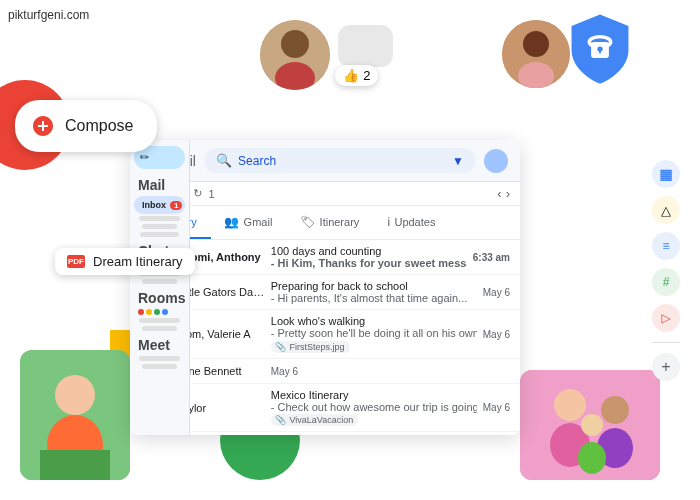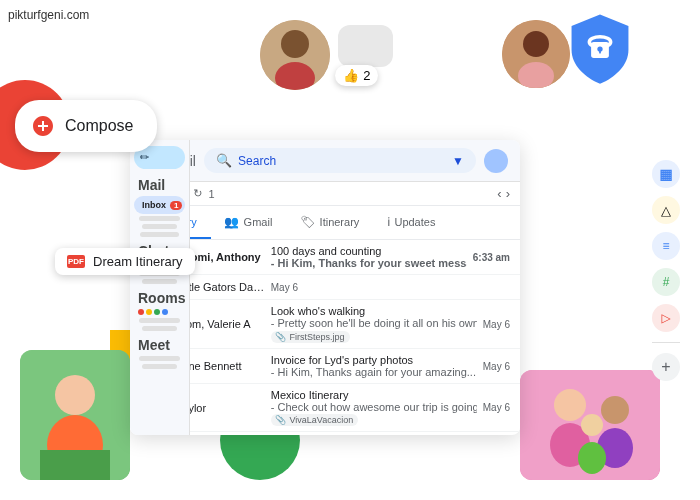--- a/index.html
+++ b/index.html
@@ -650,42 +650,42 @@
         <span class="subject">100 days and counting</span>
         <span class="subject-snippet"> - Hi Kim, Thanks for your sweet message...</span>
         
       </div>
       <span class="email-time">6:33 am</span>
     </div>
       <div class="email-row">
       <div class="row-check"></div>
       <span class="row-star ">☆</span>
       <span class="sender">Little Gators Daycare</span>
+      <div style="flex:1;overflow:hidden;">
+        <span class="subject">Preparing for back to school</span>
+        <span class="subject-snippet"> - Hi parents, It's almost that time again...</span>
+        
+      </div>
       <span class="email-time">May 6</span>
     </div>
       <div class="email-row">
       <div class="row-check"></div>
       <span class="row-star ">☆</span>
       <span class="sender">Mom, Valerie A</span>
       <div style="flex:1;overflow:hidden;">
         <span class="subject">Look who's walking</span>
         <span class="subject-snippet"> - Pretty soon he'll be doing it all on his own 🐣</span>
         <br><span class="attachment-chip">📎 FirstSteps.jpg</span>
       </div>
       <span class="email-time">May 6</span>
     </div>
       <div class="email-row">
       <div class="row-check"></div>
       <span class="row-star ">☆</span>
       <span class="sender">June Bennett</span>
-      <div style="flex:1;overflow:hidden;">
-        <span class="subject">Invoice for Lyd's party photos</span>
-        <span class="subject-snippet"> - Hi Kim, Thanks again for your amazing...</span>
-        
-      </div>
       <span class="email-time">May 6</span>
     </div>
       <div class="email-row">
       <div class="row-check"></div>
       <span class="row-star ">☆</span>
       <span class="sender">Taylor</span>
       <div style="flex:1;overflow:hidden;">
         <span class="subject">Mexico Itinerary</span>
         <span class="subject-snippet"> - Check out how awesome our trip is going to be...</span>
         <br><span class="attachment-chip">📎 VivaLaVacacion</span>

